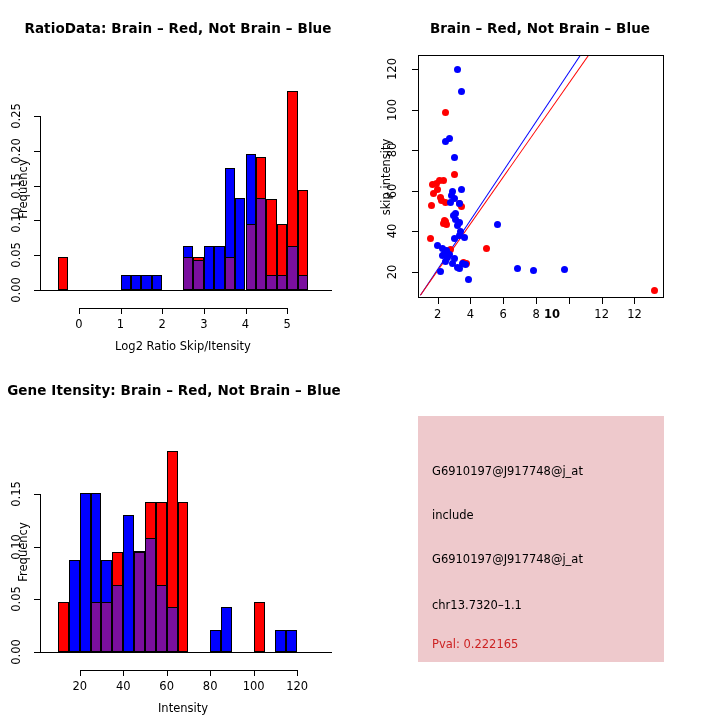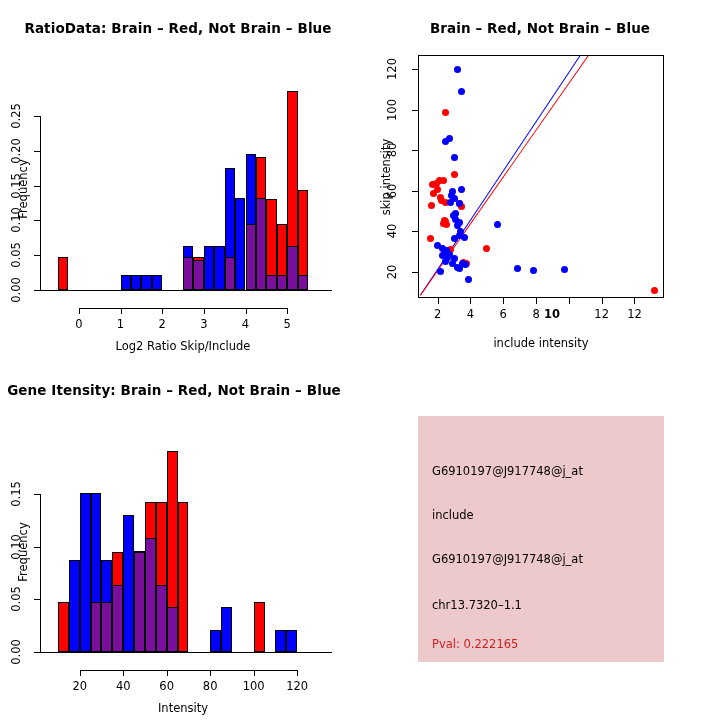--- a/index.html
+++ b/index.html
@@ -112,21 +112,21 @@
       <div class="tick" style="left: 120.5px; top: 308px; height: 6px; z-index: 6;"></div>
       <div class="ticklab" style="left: 100.5px; top: 317px; width: 40px;">1</div>
       <div class="tick" style="left: 162.167px; top: 308px; height: 6px; z-index: 6;"></div>
       <div class="ticklab" style="left: 142.167px; top: 317px; width: 40px;">2</div>
       <div class="tick" style="left: 203.833px; top: 308px; height: 6px; z-index: 6;"></div>
       <div class="ticklab" style="left: 183.833px; top: 317px; width: 40px;">3</div>
       <div class="tick" style="left: 245.5px; top: 308px; height: 6px; z-index: 6;"></div>
       <div class="ticklab" style="left: 225.5px; top: 317px; width: 40px;">4</div>
       <div class="tick" style="left: 287.167px; top: 308px; height: 6px; z-index: 6;"></div>
       <div class="ticklab" style="left: 267.167px; top: 317px; width: 40px;">5</div>
-      <div class="axlab" style="left: 73px; top: 339px; width: 220px;">Log2 Ratio Skip/Include</div>
+      <div class="axlab" style="left: 73px; top: 339px; width: 220px;">Log2 Ratio Skip/Itensity</div>
       <div class="axlab vert" style="left: -37px; top: 181px; width: 120px; line-height: 16px;">Frequency</div>
     </div>
     <div class="panel" style="left: 360px; top: 0px; width: 360px; height: 360px;">
       <div class="ptitle" style="left: -120px; top: 20px; width: 600px;">Brain – Red, Not Brain – Blue</div>
       <div class="plotbox" style="left: 58px; top: 55px; width: 246px; height: 243px;"></div>
       <div style="position: absolute; left: 59px; top: 56px; width: 244px; height: 241px; overflow: hidden;">
         <div class="regline" style="left: 1.46px; top: 238.962px; width: 288.357px; border-top-color: rgb(0, 0, 255); transform: rotate(-56.3223deg);"></div>
         <div class="regline" style="left: 1.46px; top: 238.962px; width: 292.984px; border-top-color: rgb(255, 0, 0); transform: rotate(-54.9878deg);"></div>
         <div class="pt" style="left: 22.56px; top: 53.2125px; background: rgb(255, 0, 0);"></div>
         <div class="pt" style="left: 32.4px; top: 114.975px; background: rgb(255, 0, 0);"></div>
@@ -212,21 +212,20 @@
       <div class="tick" style="left: 143.28px; top: 298px; height: 6px; z-index: 6;"></div>
       <div class="ticklab" style="left: 123.28px; top: 307px; width: 40px;">6</div>
       <div class="tick" style="left: 176.08px; top: 298px; height: 6px; z-index: 6;"></div>
       <div class="ticklab" style="left: 156.08px; top: 307px; width: 40px;">8</div>
       <div class="tick" style="left: 208.88px; top: 298px; height: 6px; z-index: 6;"></div>
       <div class="ticklab" style="left: 172px; top: 307px; width: 40px; font-weight: bold;">10</div>
       <div class="tick" style="left: 241.68px; top: 298px; height: 6px; z-index: 6;"></div>
       <div class="ticklab" style="left: 221.68px; top: 307px; width: 40px;">12</div>
       <div class="tick" style="left: 274.48px; top: 298px; height: 6px; z-index: 6;"></div>
       <div class="ticklab" style="left: 254.48px; top: 307px; width: 40px;">12</div>
-      <div class="axlab" style="left: 71px; top: 336px; width: 220px;">include intensity</div>
       <div class="axlab vert" style="left: -34px; top: 168.5px; width: 120px; line-height: 16px;">skip intensity</div>
     </div>
     <div class="panel" style="left: 0px; top: 360px; width: 360px; height: 360px;">
       <div class="ptitle" style="left: -126px; top: 22px; width: 600px;">Gene Itensity: Brain – Red, Not Brain – Blue</div>
       <div class="bar" style="left: 68.8696px; top: 200.211px; width: 10.8696px; height: 91.7895px; background: rgb(0, 0, 255); z-index: 2;"></div>
       <div class="bar" style="left: 79.7391px; top: 132.947px; width: 10.8696px; height: 159.053px; background: rgb(0, 0, 255); z-index: 2;"></div>
       <div class="bar" style="left: 90.6087px; top: 132.947px; width: 10.8696px; height: 159.053px; background: rgb(0, 0, 255); z-index: 2;"></div>
       <div class="bar" style="left: 101.478px; top: 200.211px; width: 10.8696px; height: 91.7895px; background: rgb(0, 0, 255); z-index: 2;"></div>
       <div class="bar" style="left: 112.348px; top: 224.842px; width: 10.8696px; height: 67.1579px; background: rgb(0, 0, 255); z-index: 2;"></div>
       <div class="bar" style="left: 123.217px; top: 155.368px; width: 10.8696px; height: 136.632px; background: rgb(0, 0, 255); z-index: 2;"></div>

